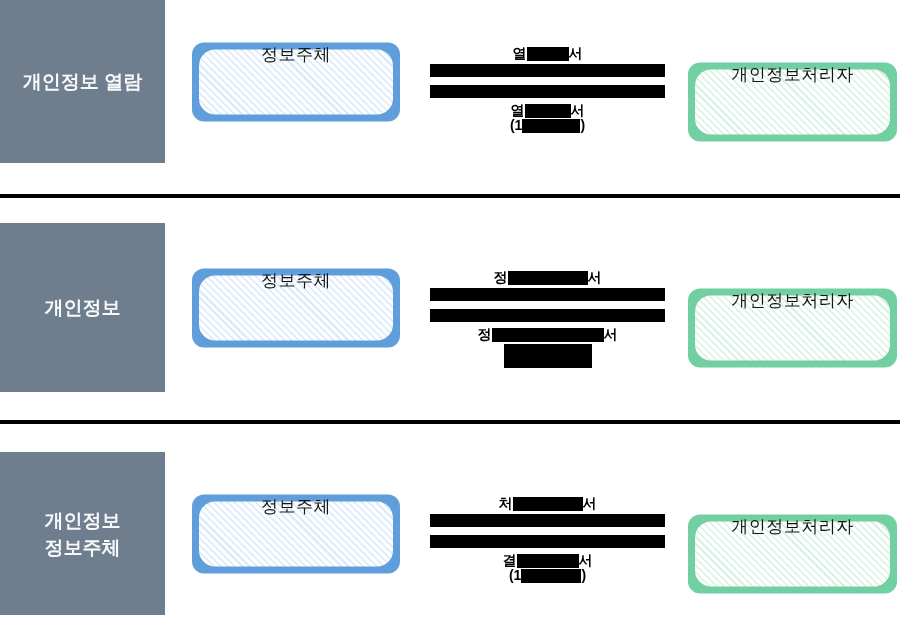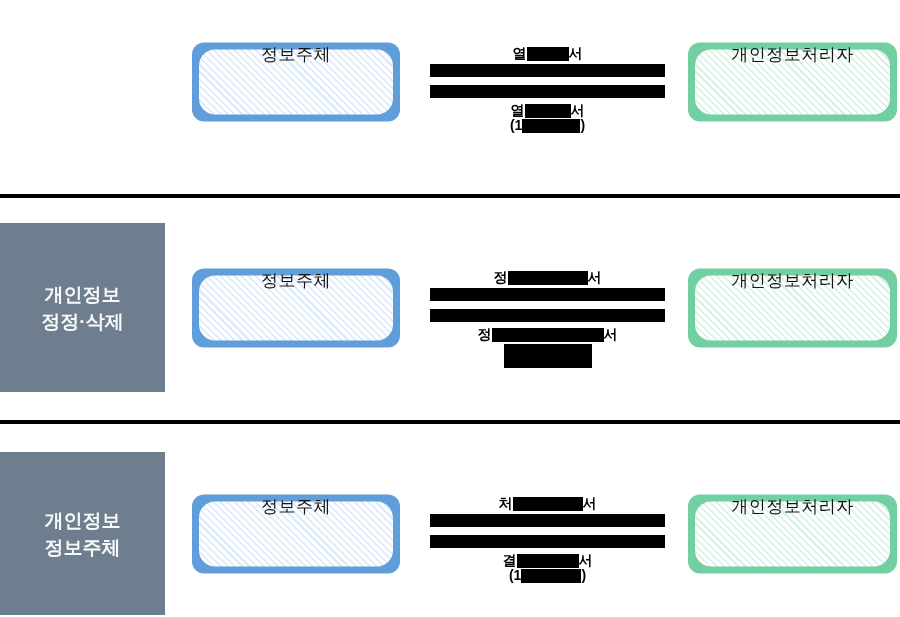--- a/index.html
+++ b/index.html
@@ -14,21 +14,21 @@
     background:#6f7e8e;display:flex;align-items:center;justify-content:center;
   }
   .cat-text{color:#f7f9fa;font-size:19px;font-weight:bold;text-align:center;line-height:27px;}
   .cat-text span{display:block;}
   
   .node{
     position:absolute;top:50%;transform:translateY(-50%);height:79px;
     border-radius:12px;display:flex;align-items:flex-start;justify-content:center;
   }
   .subject{left:192px;width:208px;background:#5f9edb;}
-  .processor{left:688px;width:209px;background:#72cfa2;}
+  .processor{left:688px;width:209px;background:#72cfa2;margin-top:20px;}
   .node-inner{position:absolute;inset:7px;border-radius:16px;}
   .subject .node-inner{background:repeating-linear-gradient(45deg,#dce9f8 0 1.5px,#fbfdff 1.5px 5px);}
   .processor .node-inner{background:repeating-linear-gradient(45deg,#d9f0e4 0 1.5px,#fcfffd 1.5px 5px);}
   .node-label{position:relative;z-index:1;font-size:17px;color:#141414;letter-spacing:0.5px;}
   
   .center{position:absolute;left:430px;width:235px;display:flex;flex-direction:column;align-items:center;}
   .bar{width:235px;height:13px;background:#000000;}
   .bar.b1{margin-top:3px;}
   .bar.b2{margin-top:8px;}
   .lbl{
@@ -40,20 +40,26 @@
   .redact-block{margin-top:2px;width:88px;height:24px;background:#000000;}
   
   .sep{position:absolute;left:0;width:900px;height:4px;background:#000000;}
 </style>
 </head>
 <body>
 
 <div class="stage">
 
   <section class="row" style="top:0;height:163px;">
+    <div class="cat">
+      <div class="cat-text">
+        <span>개인정보 열람</span>
+        <span></span>
+      </div>
+    </div>
     <div class="node subject">
       <div class="node-inner"></div>
       <span class="node-label">정보주체</span>
     </div>
     <div class="center" style="top:46px;">
       <div class="lbl">
         <span>열</span>
         <span class="redact" style="width:42px;"></span>
         <span>서</span>
       </div>
@@ -75,21 +81,20 @@
       <span class="node-label">개인정보처리자</span>
     </div>
   </section>
 
   <div class="sep" style="top:194px;"></div>
 
   <section class="row" style="top:223px;height:169px;">
     <div class="cat">
       <div class="cat-text">
         <span>개인정보</span>
-        <span>정정·삭제</span>
       </div>
     </div>
     <div class="node subject">
       <div class="node-inner"></div>
       <span class="node-label">정보주체</span>
     </div>
     <div class="center" style="top:47px;">
       <div class="lbl">
         <span>정</span>
         <span class="redact" style="width:80px;"></span>

